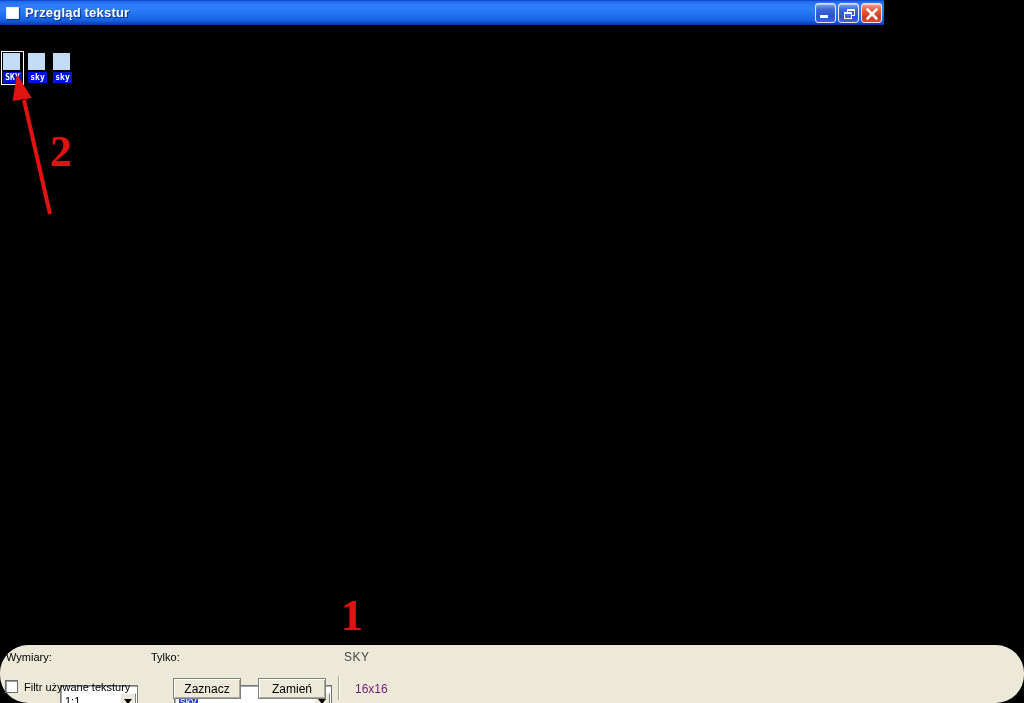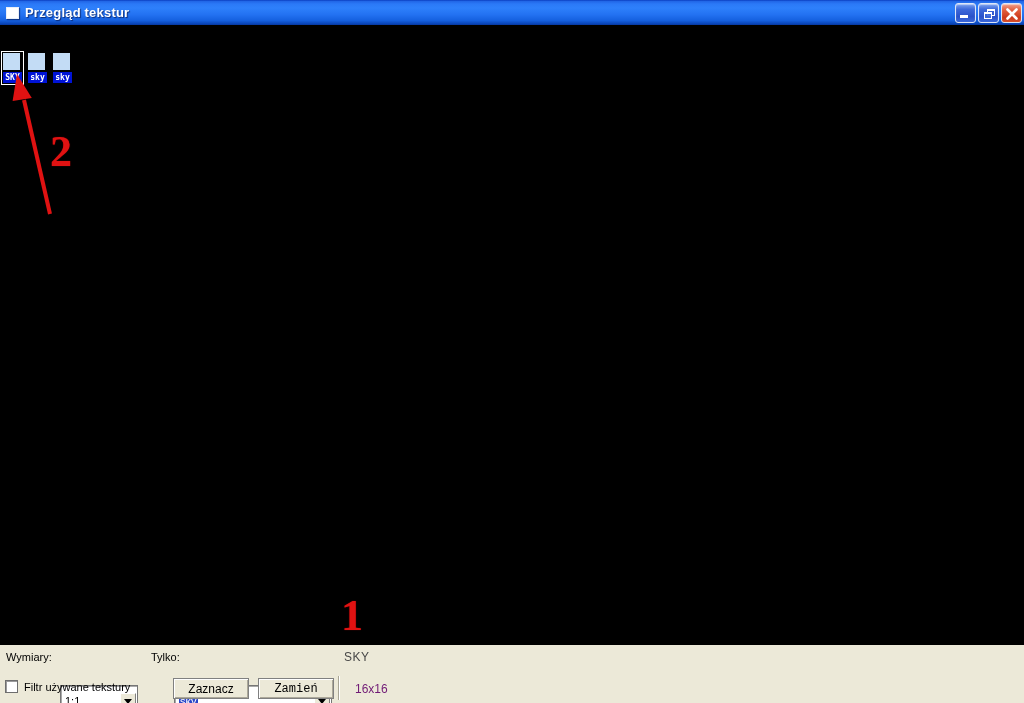--- a/index.html
+++ b/index.html
@@ -2,21 +2,21 @@
 <html><head>
 <meta charset="utf-8">
 <style>
   * { margin:0; padding:0; box-sizing:border-box; }
   html,body { width:1024px; height:703px; background:#000; overflow:hidden; }
   body { font-family:"Liberation Sans", sans-serif; }
   #window { position:relative; width:1024px; height:703px; background:#000; }
 
   
   .titlebar {
-    position:absolute; left:0; top:0; width:1024px; height:25px;
+    position:absolute; left:0; top:0; width:884px; height:25px;
     background:linear-gradient(180deg,#0a3dc0 0%,#2268e8 6%,#2b79f7 16%,#2e80fb 32%,#2372f2 58%,#1560df 82%,#0a47bb 94%,#06389f 100%);
     display:flex; align-items:center;
   }
   .app-icon {
     width:13px; height:12px; margin-left:6px; background:#fff;
     border:1px solid #e8eef8; box-shadow:1px 1px 1px rgba(0,0,30,.45);
   }
   .title-text {
     margin-left:6px; color:#fff; font-size:13px; font-weight:bold;
     text-shadow:1px 1px 1px rgba(0,0,40,.6); letter-spacing:.2px;
@@ -53,41 +53,41 @@
     position:absolute; color:#e01212; font:bold 44px "Liberation Serif", serif;
     line-height:1; text-shadow:0 0 1px #a00;
   }
   #anno-num-2 { left:50px; top:130px; }
   #anno-num-1 { left:341px; top:594px; }
   svg.anno-overlay { position:absolute; left:0; top:0; width:1024px; height:703px; pointer-events:none; }
 
   
   .panel {
     position:absolute; left:0; top:645px; width:1024px; height:58px;
-    background:#ece9d8; font-size:11px; color:#000;
+    background:#ece9d8; font-size:11px; color:#000;border-radius:28px;
   }
   .panel .label { position:absolute; white-space:nowrap; }
 
   .combo {
     position:absolute; height:32px; background:#fff;
     border:1px solid #767676;
     box-shadow:inset 1px 1px 0 #a9a9a9;
     display:flex; align-items:center;margin-top:37px;
   }
   .combo .val { flex:1; padding:0 4px; font-size:11px; white-space:nowrap; overflow:hidden; }
   .combo .val .sel { background:#2b46c8; color:#fff; padding:0 1px; }
   .combo .drop {
     width:16px; height:16px; margin:1px; background:#ece9d8;
     border:1px solid #808080; border-top-color:#fff; border-left-color:#fff;
     display:flex; align-items:center; justify-content:center;
   }
   .combo .drop .tri { width:0; height:0; border-left:4px solid transparent; border-right:4px solid transparent; border-top:5px solid #000; }
 
   .xbtn {
-    position:absolute; width:76px; height:21px; background:#ece9d8;
+    position:absolute; width:68px; height:21px; background:#ece9d8;
     border:1px solid #808080;
     box-shadow:inset 1px 1px 0 #fff, inset -1px -1px 0 #aca899;
     font-size:12px; font-family:"Liberation Sans", sans-serif;
     display:flex; align-items:center; justify-content:center; color:#000;
   }
 
   .checkbox {
     position:absolute; width:13px; height:13px; background:#fff;
     border:1px solid #6e6e6e; box-shadow:inset 1px 1px 0 #9b9b9b;
   }
@@ -174,20 +174,20 @@
           <div class="tri"></div>
         </div>
     </div>
 
     <div class="info-sky">SKY</div>
 
     <div class="checkbox" style="left:5px;top:35px;"></div>
     <div class="label" style="left:24px;top:36px;">Filtr używane tekstury</div>
 
     <div class="xbtn" style="left:173px;top:33px;">Zaznacz</div>
-    <div class="xbtn" style="left:258px;top:33px;font-family:Liberation Mono, monospace;">Zamień</div>
+    <div class="xbtn" style="left:258px;top:33px;">Zamień</div>
 
     <div class="vsep" style="left:338px;top:31px;height:24px;"></div>
 
     <div class="info-size">16x16</div>
   </div>
 
 </div>
 
 </body></html>

